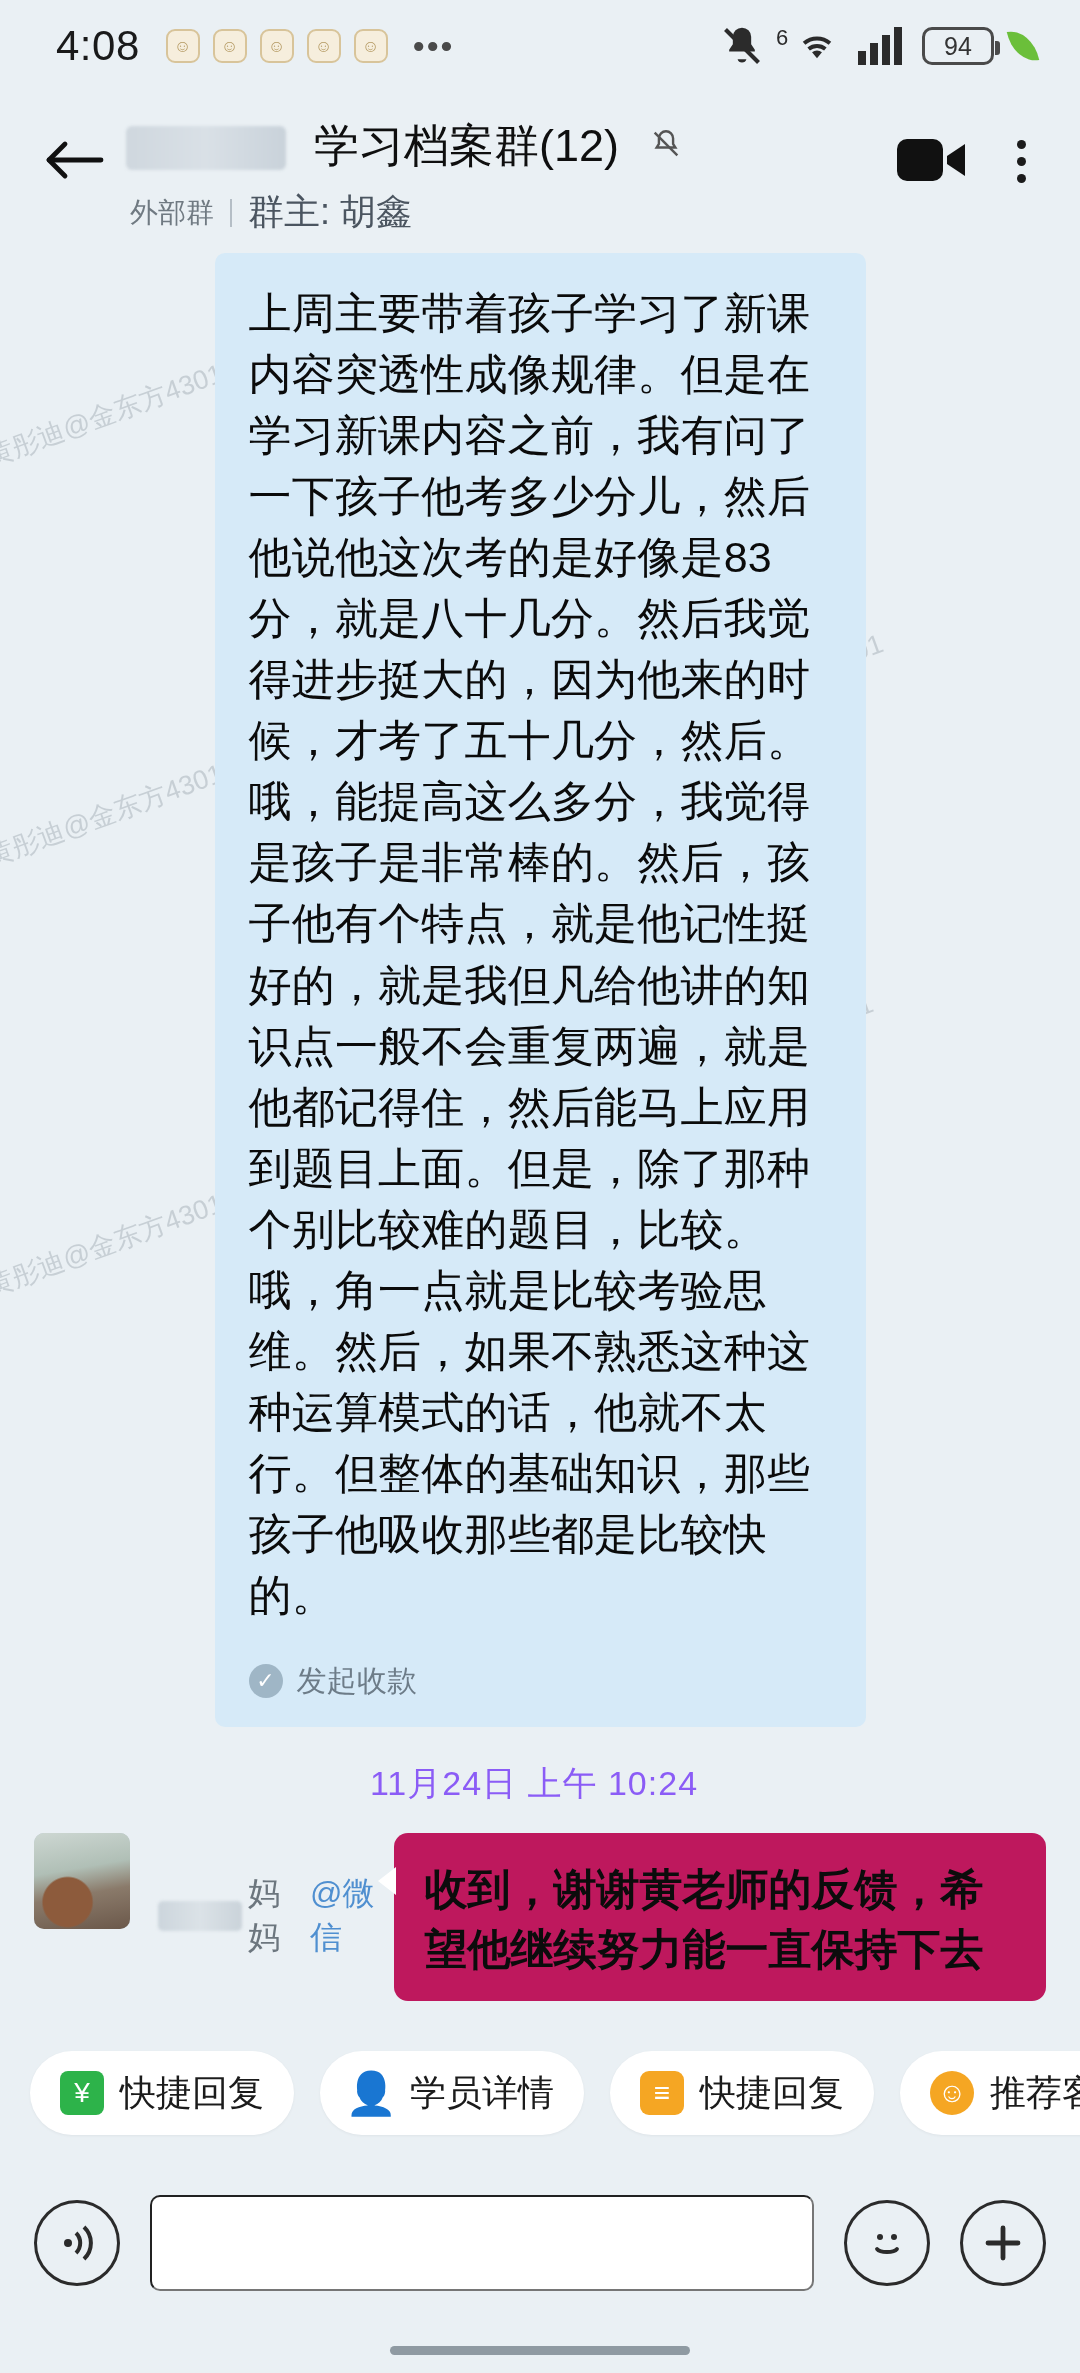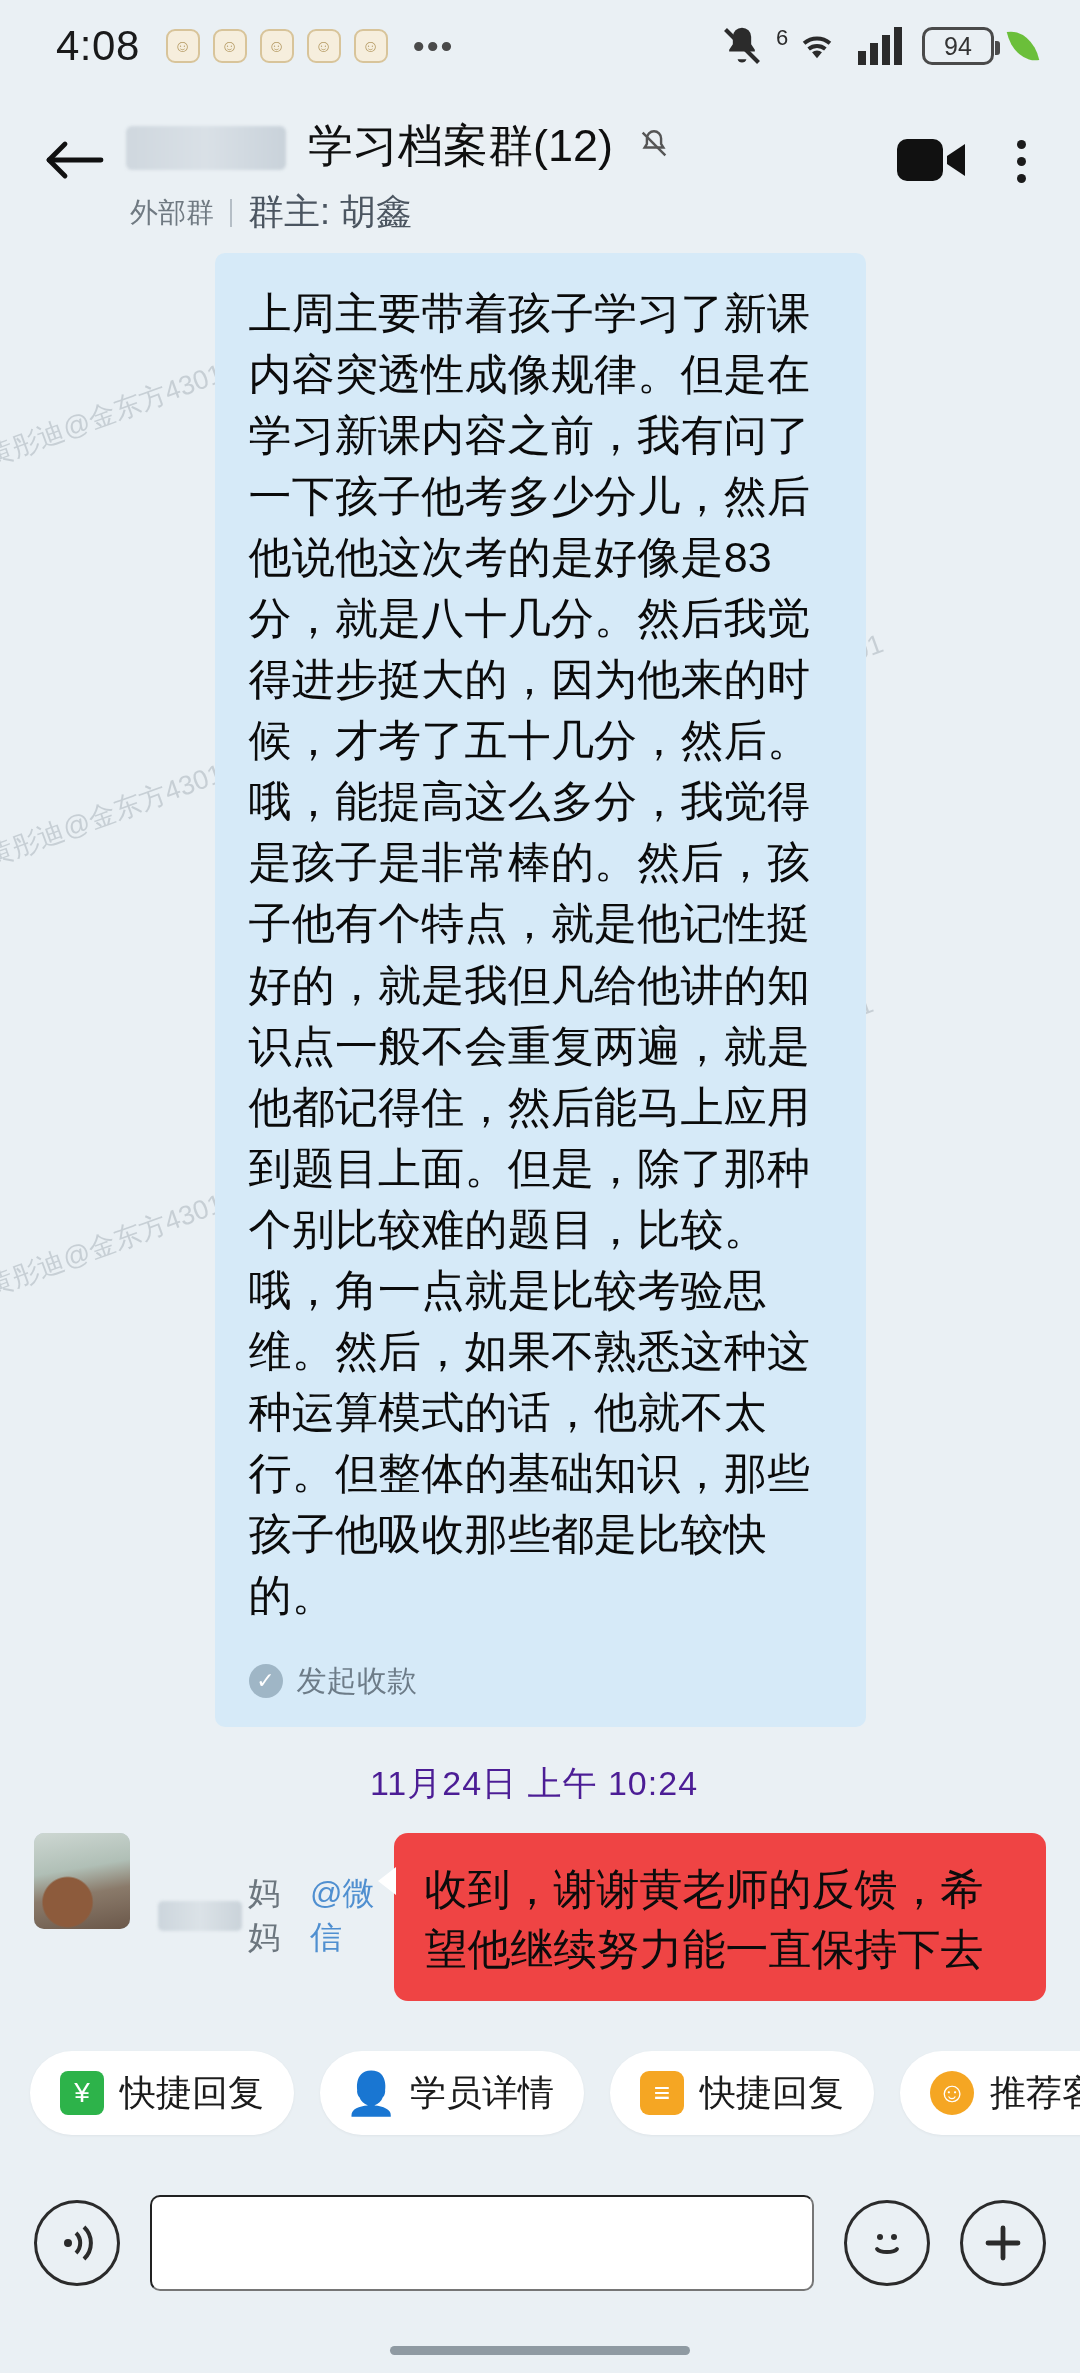--- a/index.html
+++ b/index.html
@@ -103,21 +103,21 @@
   }
   .title-wrap {
     margin-left: 14px;
     margin-top: 10px;
     flex: 1 1 auto;
     min-width: 0;
   }
   .title-line {
     display: flex;
     align-items: center;
-    gap: 22px;
+    gap: 28px;
   }
   .title-blur {
     display: inline-block;
     width: 160px; height: 44px;
     background: linear-gradient(90deg,#cfd7de,#d9e0e6,#c9d2da);
     filter: blur(1.5px);
     border-radius: 6px;
     position: relative;
     top: 2px;
   }
@@ -200,21 +200,21 @@
     position: relative;
     border-radius: 14px;
     padding: 26px 30px 22px 30px;
     font-size: 43px;
     line-height: 1.40;
     color: #0c0c0c;
     max-width: 760px;
     word-break: break-word;
   }
   .bubble.blue { background: #d6eaf8; }
-  .bubble.white { background: #ef4444; }
+  .bubble.white { background: #be185d; font-weight: bold; }
 
   .bubble.blue.tail-right:after {
     content: "";
     position: absolute;
     right: -16px; top: 34px;
     border-top: 14px solid transparent;
     border-bottom: 14px solid transparent;
     border-left: 18px solid #d6eaf8;
   }
   .bubble.white.tail-left:after {
@@ -256,21 +256,21 @@
     line-height: 1;
   }
   .convert-label {
     font-size: 30px;
     color: #6d7c88;
   }
 
   .timestamp {
     text-align: center;
     font-size: 34px;
-    color: #4c1d95;
+    color: #8b5cf6;
     margin: 34px 12px 26px 0;
     position: relative;
     z-index: 6;
     letter-spacing: 1px;
   }
 
   .msg-group {
     display: flex;
     align-items: flex-start;
     padding: 0 34px;

